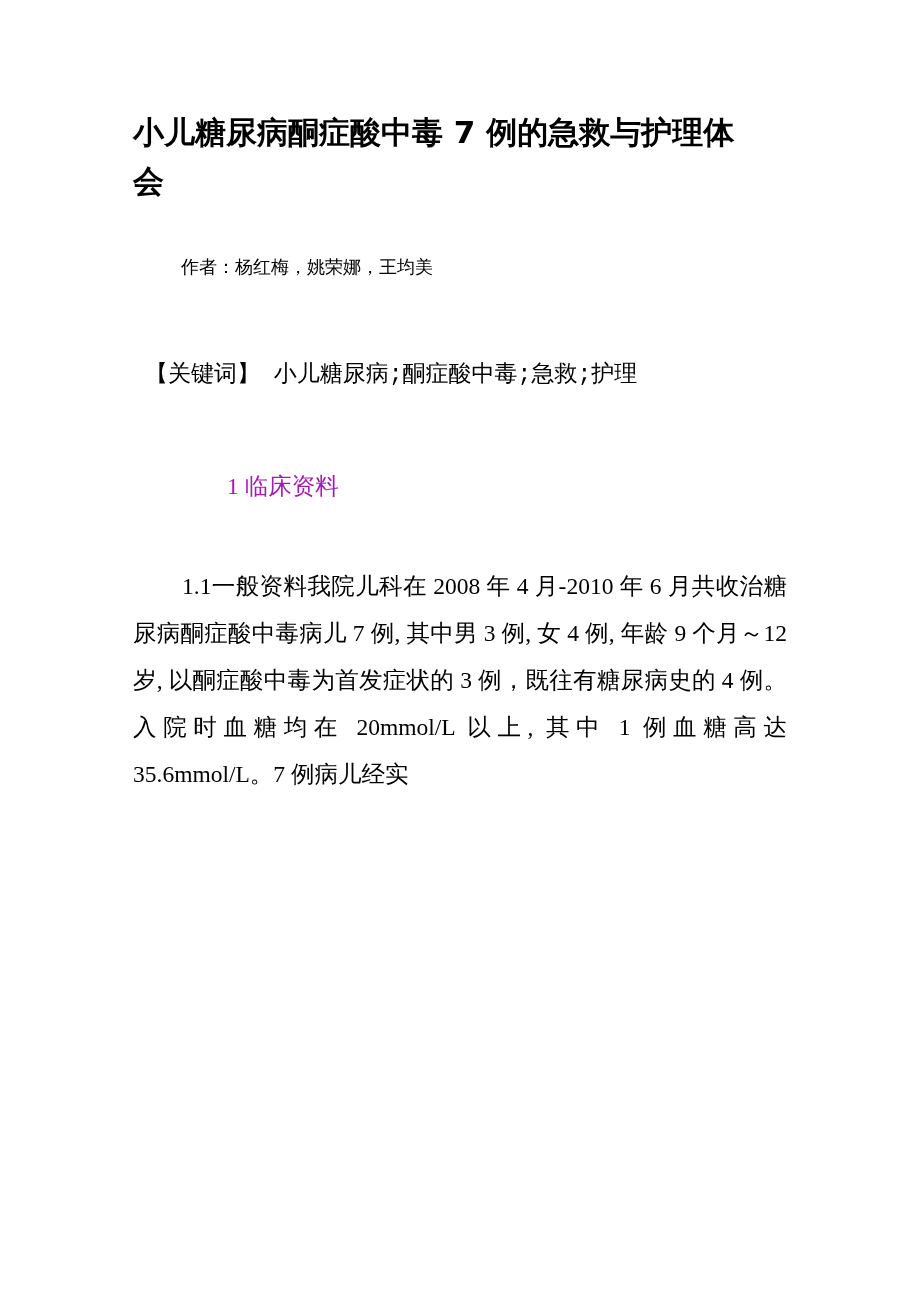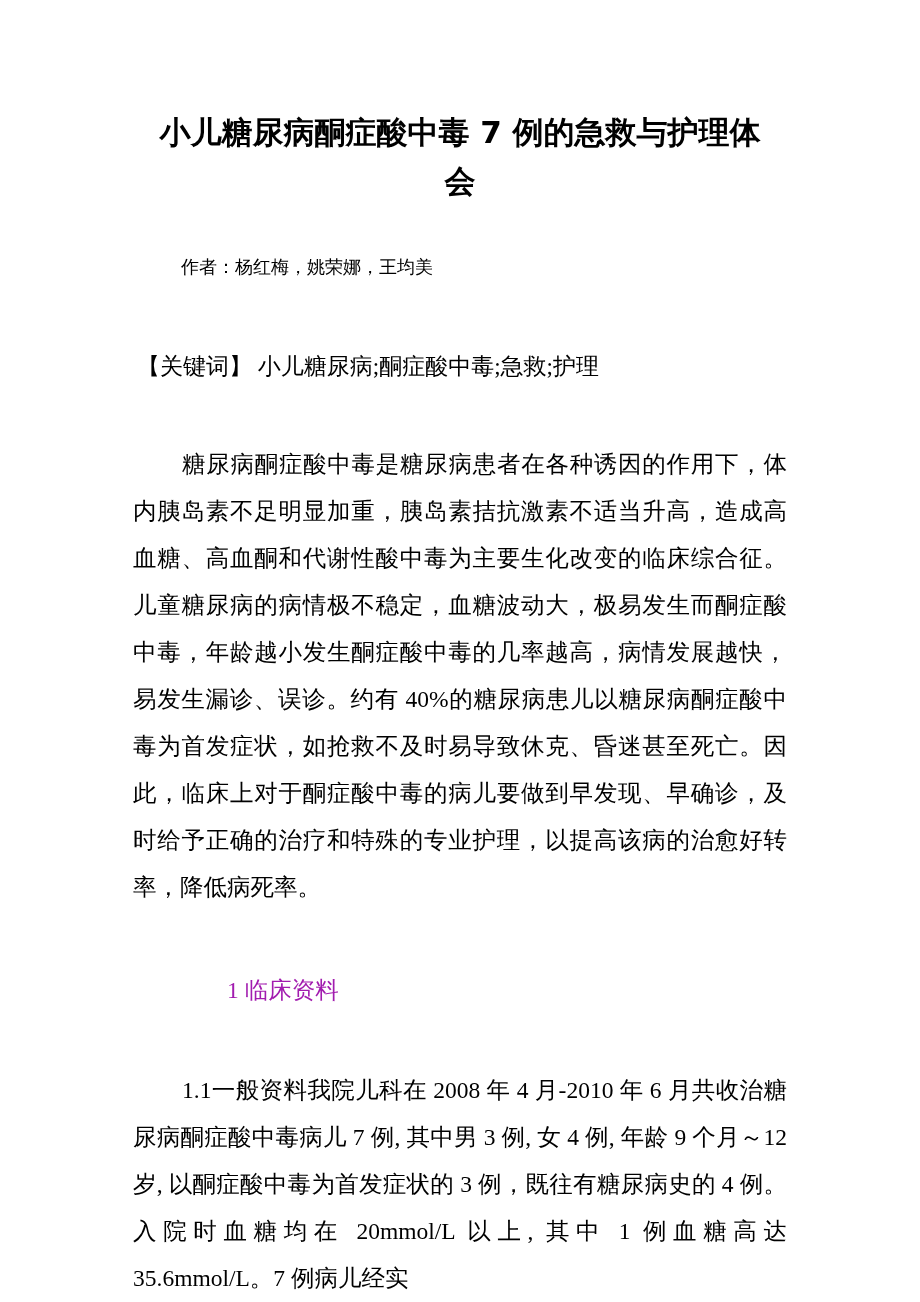--- a/index.html
+++ b/index.html
@@ -25,41 +25,41 @@
     position: absolute;
     left: 133px;
     top: 0;
     width: 654px;
   }
   .doc-title {
     font-family: "DejaVu Sans", "Liberation Sans", sans-serif;
     font-weight: bold;
     font-size: 31px;
     line-height: 49px;
-    text-align: center;
+    text-align: left;
     letter-spacing: 0px;
     margin: 0;
     padding-top: 108px;
     color: #000000;
   }
   .author-line {
     font-family: "Liberation Serif", "DejaVu Serif", serif;
     font-size: 18px;
     line-height: 40px;
     margin: 0;
     padding-top: 41px;
     text-indent: 48px;
     color: #000000;
     white-space: nowrap;
   }
   .keywords-line {
-    font-family: Liberation Serif, serif;
+    font-family: Liberation Mono, monospace;
     font-size: 23px;
     line-height: 40px;
-    margin: 4px;
+    margin: 12px;
     padding-top: 56px;
     text-indent: 0px;
     color: #000000;
     white-space: nowrap;
   }
   .body-par {
     font-family: "Liberation Serif", "DejaVu Serif", serif;
     font-size: 23.5px;
     line-height: 47px;
     margin: 0;
@@ -94,20 +94,19 @@
     <h1 class="doc-title">
       <span>小儿糖尿病酮症酸中毒 7 例的急救与护理体</span>
       <br>
       <span>会</span>
     </h1>
 
     <p class="author-line">作者：杨红梅，姚荣娜，王均美</p>
 
     <p class="keywords-line">【关键词】  小儿糖尿病;酮症酸中毒;急救;护理</p>
 
-    <p class="body-par par-intro">糖尿病酮症酸中毒是糖尿病患者在各种诱因的作用下，体内胰岛素不足明显加重，胰岛素拮抗激素不适当升高，造成高血糖、高血酮和代谢性酸中毒为主要生化改变的临床综合征。儿童糖尿病的病情极不稳定，血糖波动大，极易发生而酮症酸中毒，年龄越小发生酮症酸中毒的几率越高，病情发展越快，易发生漏诊、误诊。约有 40%的糖尿病患儿以糖尿病酮症酸中毒为首发症状，如抢救不及时易导致休克、昏迷甚至死亡。因此，临床上对于酮症酸中毒的病儿要做到早发现、早确诊，及时给予正确的治疗和特殊的专业护理，以提高该病的治愈好转率，降低病死率。</p>
 
     <p class="section-head">1  临床资料</p>
 
     <p class="body-par par-clinical">1.1一般资料我院儿科在 2008 年 4 月-2010 年 6 月共收治糖尿病酮症酸中毒病儿 7 例, 其中男 3 例, 女 4 例, 年龄 9 个月～12 岁, 以酮症酸中毒为首发症状的 3 例，既往有糖尿病史的 4 例。入院时血糖均在 20mmol/L 以上, 其中 1 例血糖高达 35.6mmol/L。7 例病儿经实</p>
 
   </div>
 </div>
 
 </body></html>

